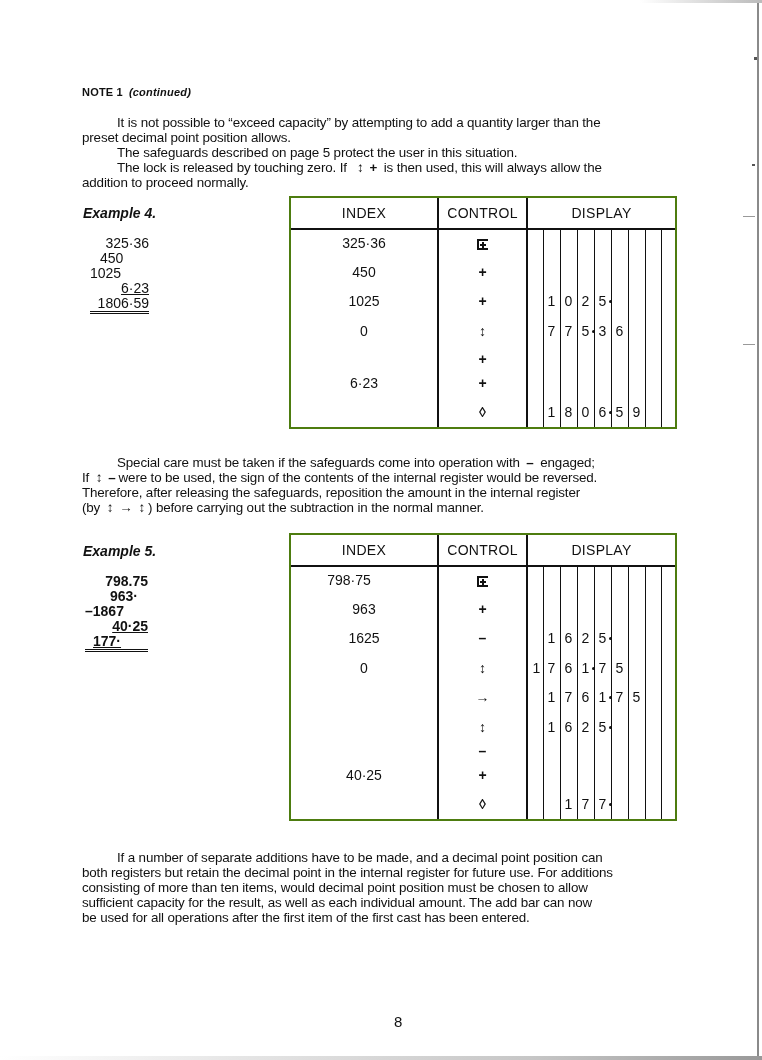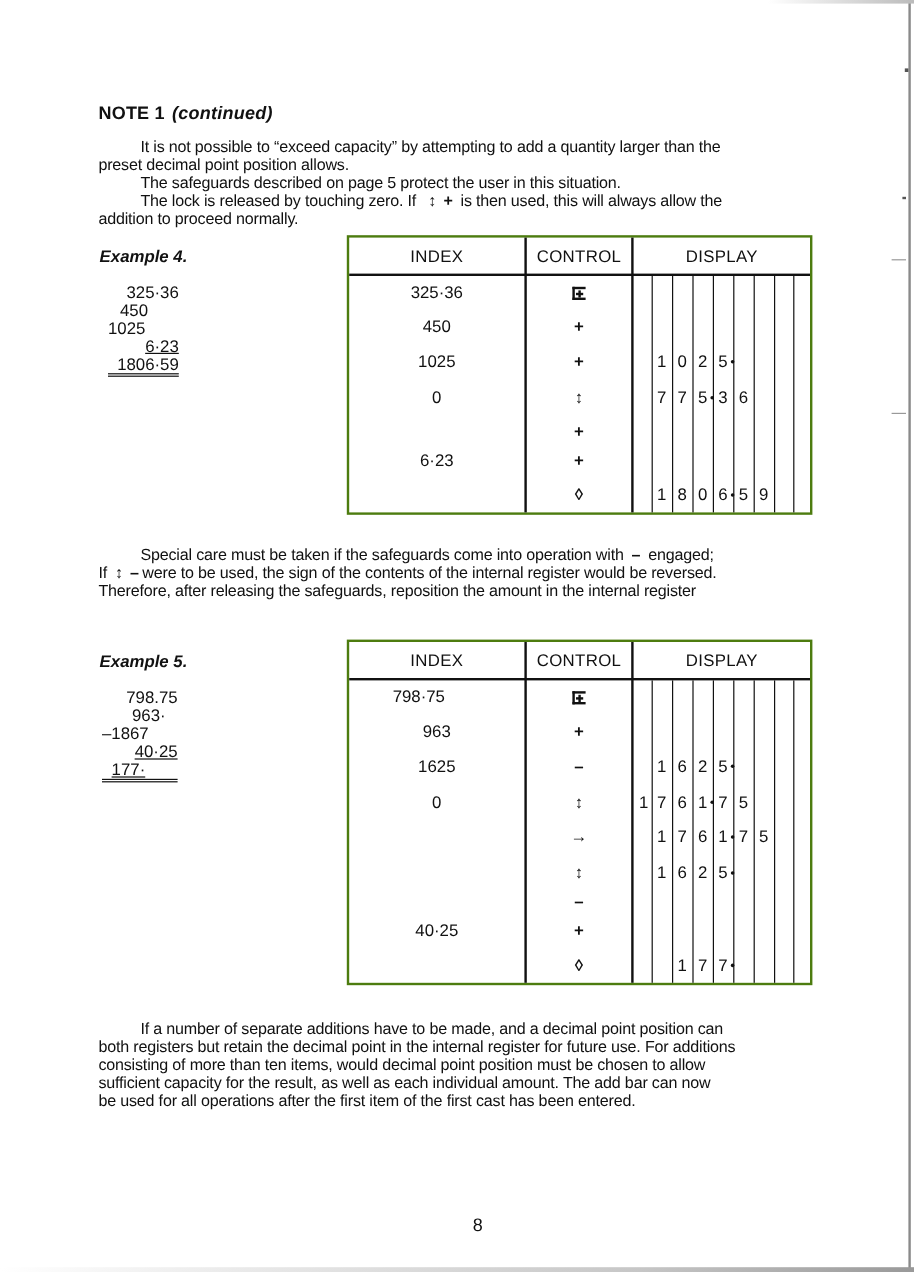--- a/index.html
+++ b/index.html
@@ -6,21 +6,21 @@
   body {
     width:762px; height:1060px; position:relative; overflow:hidden;
     background:#ffffff; color:#111;
     font-family:"Liberation Sans", sans-serif;
   }
   .page-edge-right { position:absolute; left:757px; top:0; width:2px; height:1060px; background:#8a8a8a; }
   .page-edge-top { position:absolute; left:640px; top:0; width:122px; height:3px; background:linear-gradient(90deg,#fff,#bbb); }
   .page-edge-bottom { position:absolute; left:0; top:1056px; width:762px; height:4px; background:linear-gradient(90deg,#fff,#c6c6c6 70%,#999); }
   .speck { position:absolute; background:#555; }
 
-  .heading { position:absolute; left:82px; top:86px; font-size:15px; font-weight:bold; letter-spacing:0.2px; }
+  .heading { position:absolute; left:82px; top:86px; font-size:11px; font-weight:bold; letter-spacing:0.2px; }
   .heading .cont { font-style:italic; margin-left:6px; }
 
   .para { position:absolute; left:82px; width:597px; font-size:13.4px; line-height:15px; text-align:justify; letter-spacing:-0.15px; }
   .para .ln { display:block; white-space:nowrap; }
   .para .ln.ind { padding-left:35px; }
   .glyph { display:inline-block; font-weight:bold; margin:0 3px; }
 
   .example-label { position:absolute; left:83px; font-size:14px; font-weight:bold; font-style:italic; }
   .sum { position:absolute; font-size:14px; line-height:15px; text-align:right; }
   .sum .n { display:block; }
@@ -121,24 +121,25 @@
     <div class="digit" style="left: 303px; top: 206px;">6</div>
     <div class="digit" style="left: 320px; top: 206px;">5</div>
     <div class="digit" style="left: 337px; top: 206px;">9</div>
     <div class="dp" style="left: 318px; top: 213px;"></div>
   </div>
 
 <div class="para" style="top:455px;">
   <span class="ln ind"><span>Special care must be taken if the safeguards come into operation with</span>&nbsp;<span class="glyph">–</span>&nbsp;<span>engaged;</span></span>
   <span class="ln"><span>If</span>&nbsp;<span class="glyph">↕</span><span class="glyph">–</span><span>were to be used, the sign of the contents of the internal register would be reversed.</span></span>
   <span class="ln">Therefore, after releasing the safeguards, reposition the amount in the internal register</span>
+  <span class="ln"><span>(by</span>&nbsp;<span class="glyph">↕</span><span class="glyph">→</span><span class="glyph">↕</span><span>) before carrying out the subtraction in the normal manner.</span></span>
 </div>
 
 <div class="example-label" style="top:543px;">Example 5.</div>
-<div class="sum" style="left:85px;top:574px;width:63px;">
+<div class="sum" style="left:85px;top:574px;width:63px;font-weight:bold;">
   <span class="n">798.75</span>
   <span class="n" style="text-align:center;padding-left:15px;">963·</span>
   <span class="n" style="text-align:left;">–1867</span>
   <span class="n ul">40·25</span>
   <span class="total" style="text-align:left;padding-left:8px;text-decoration:underline;">177·</span>
 </div>
 
 <div class="tbl" id="tbl5" style="top:533px;height:288px;">
     <div class="hdr"></div>
     <div class="vline" style="left: 146px;"></div>

